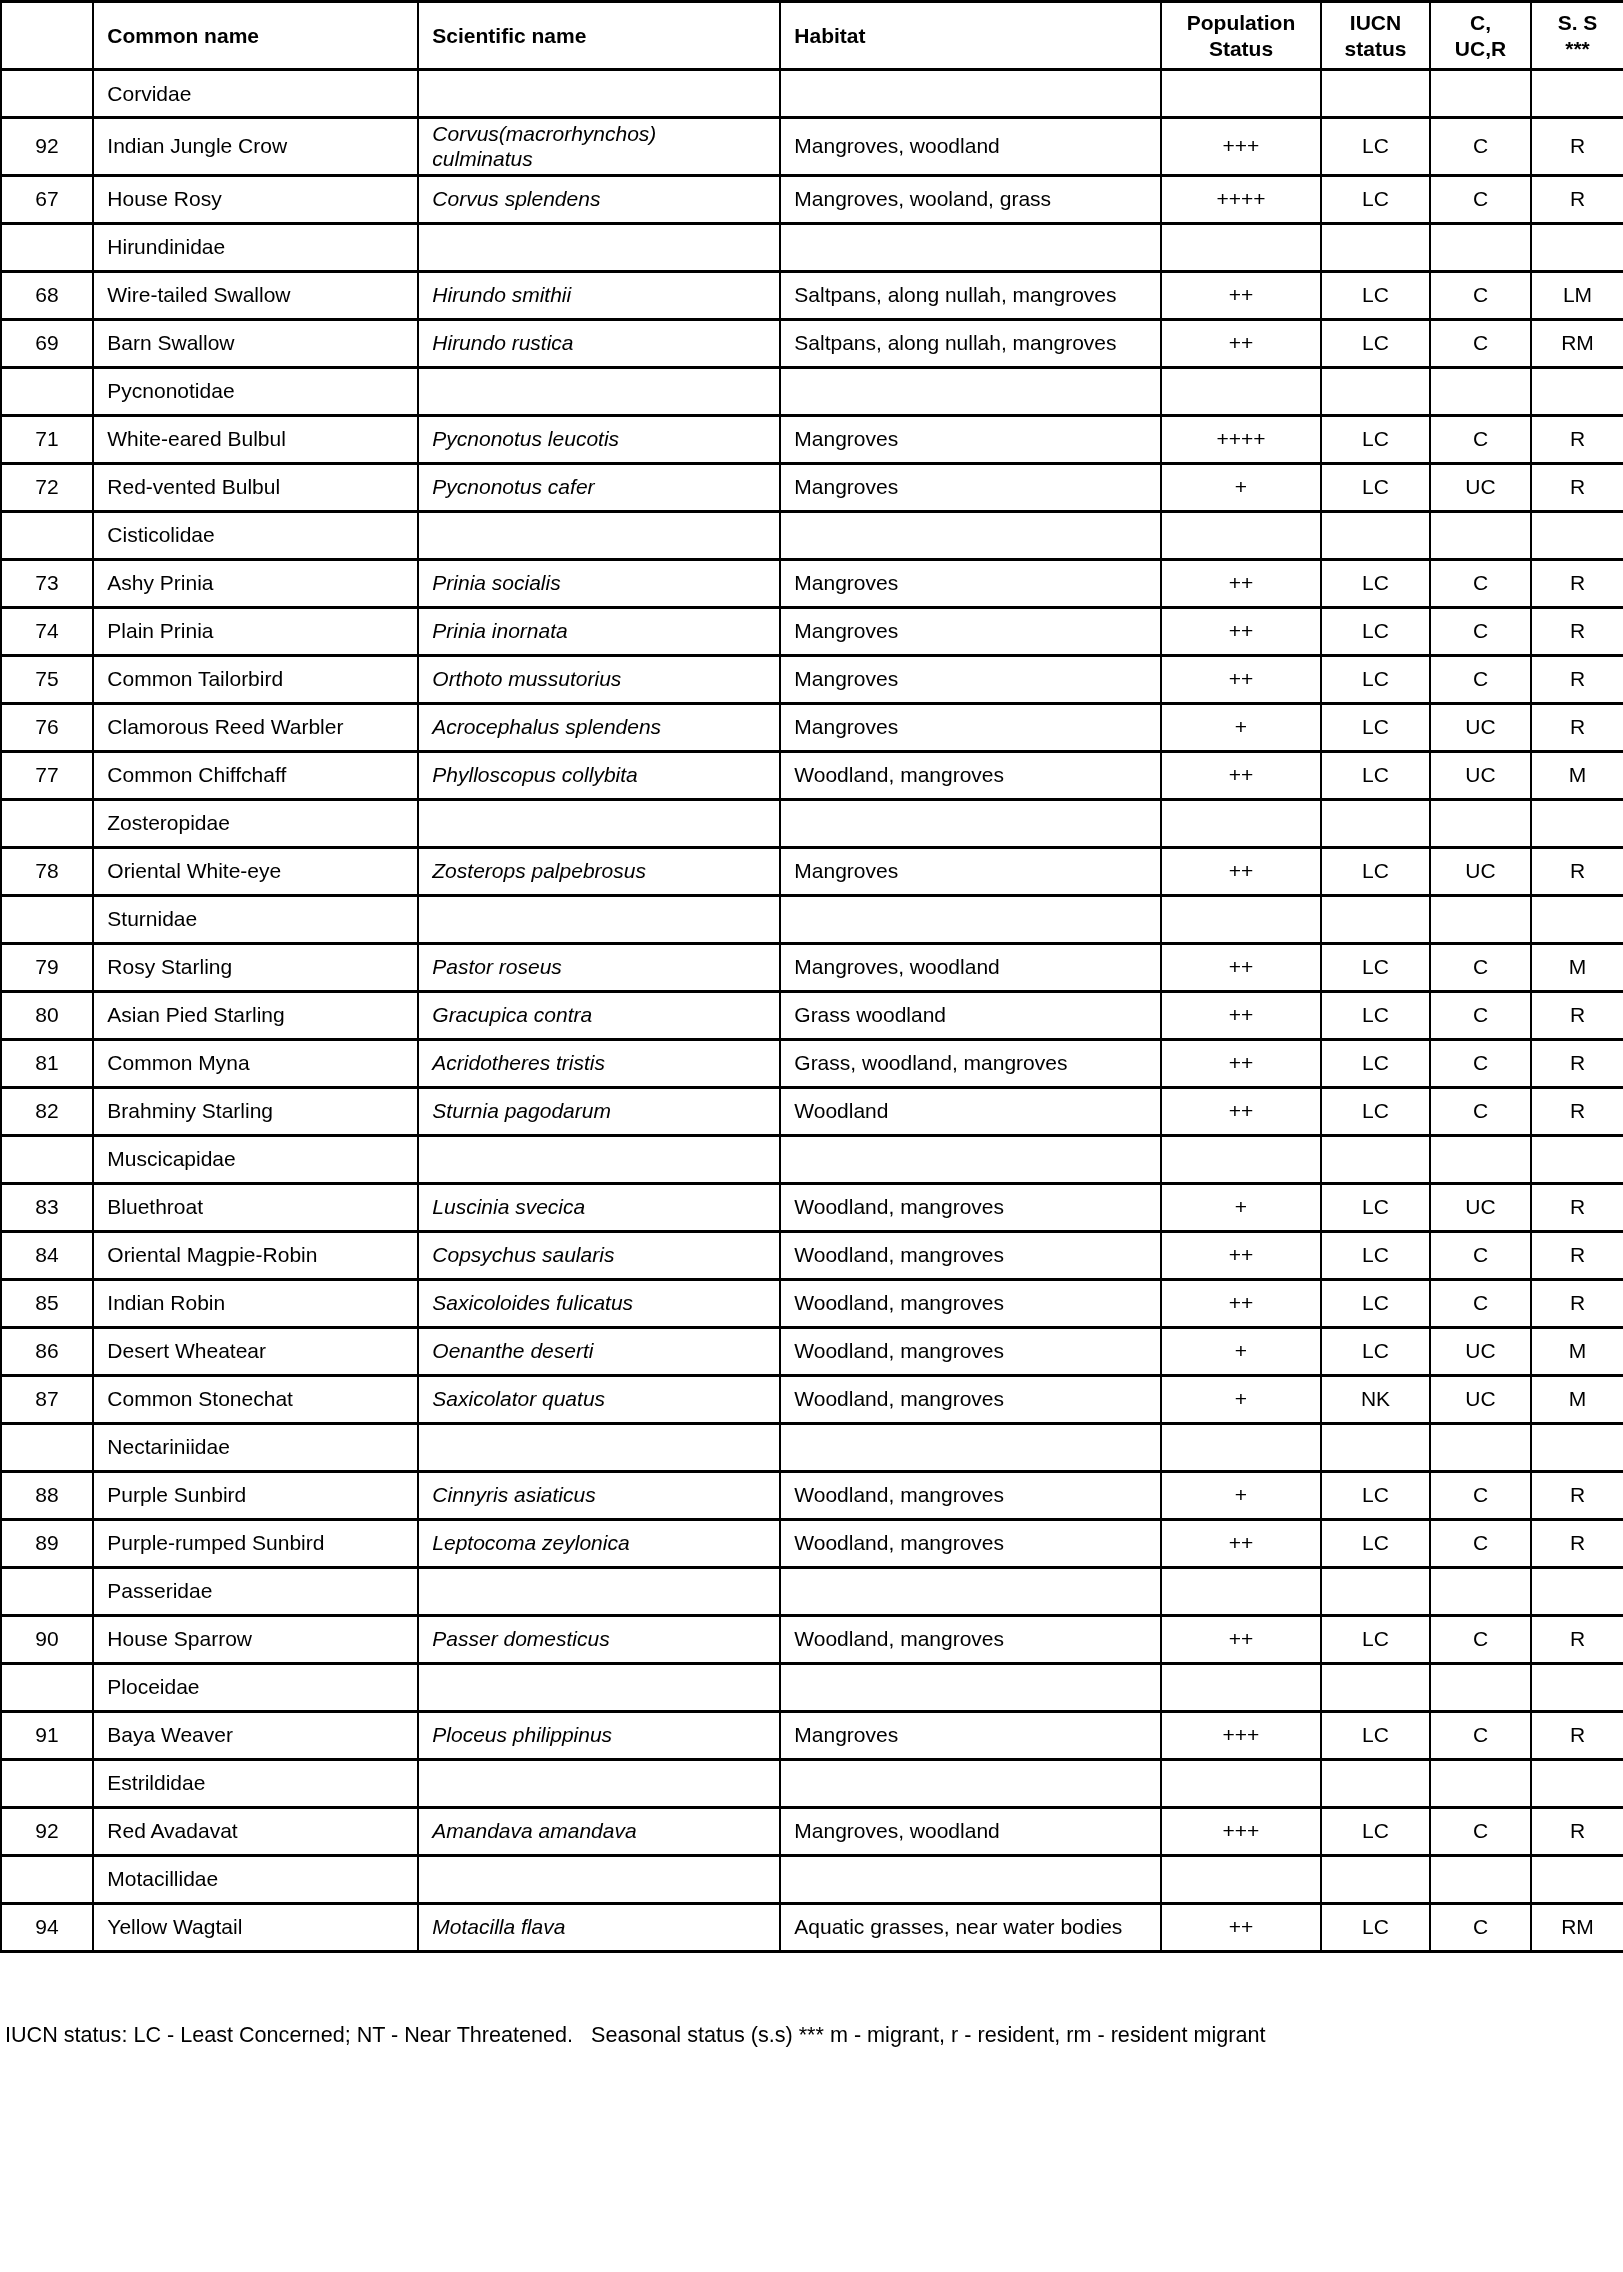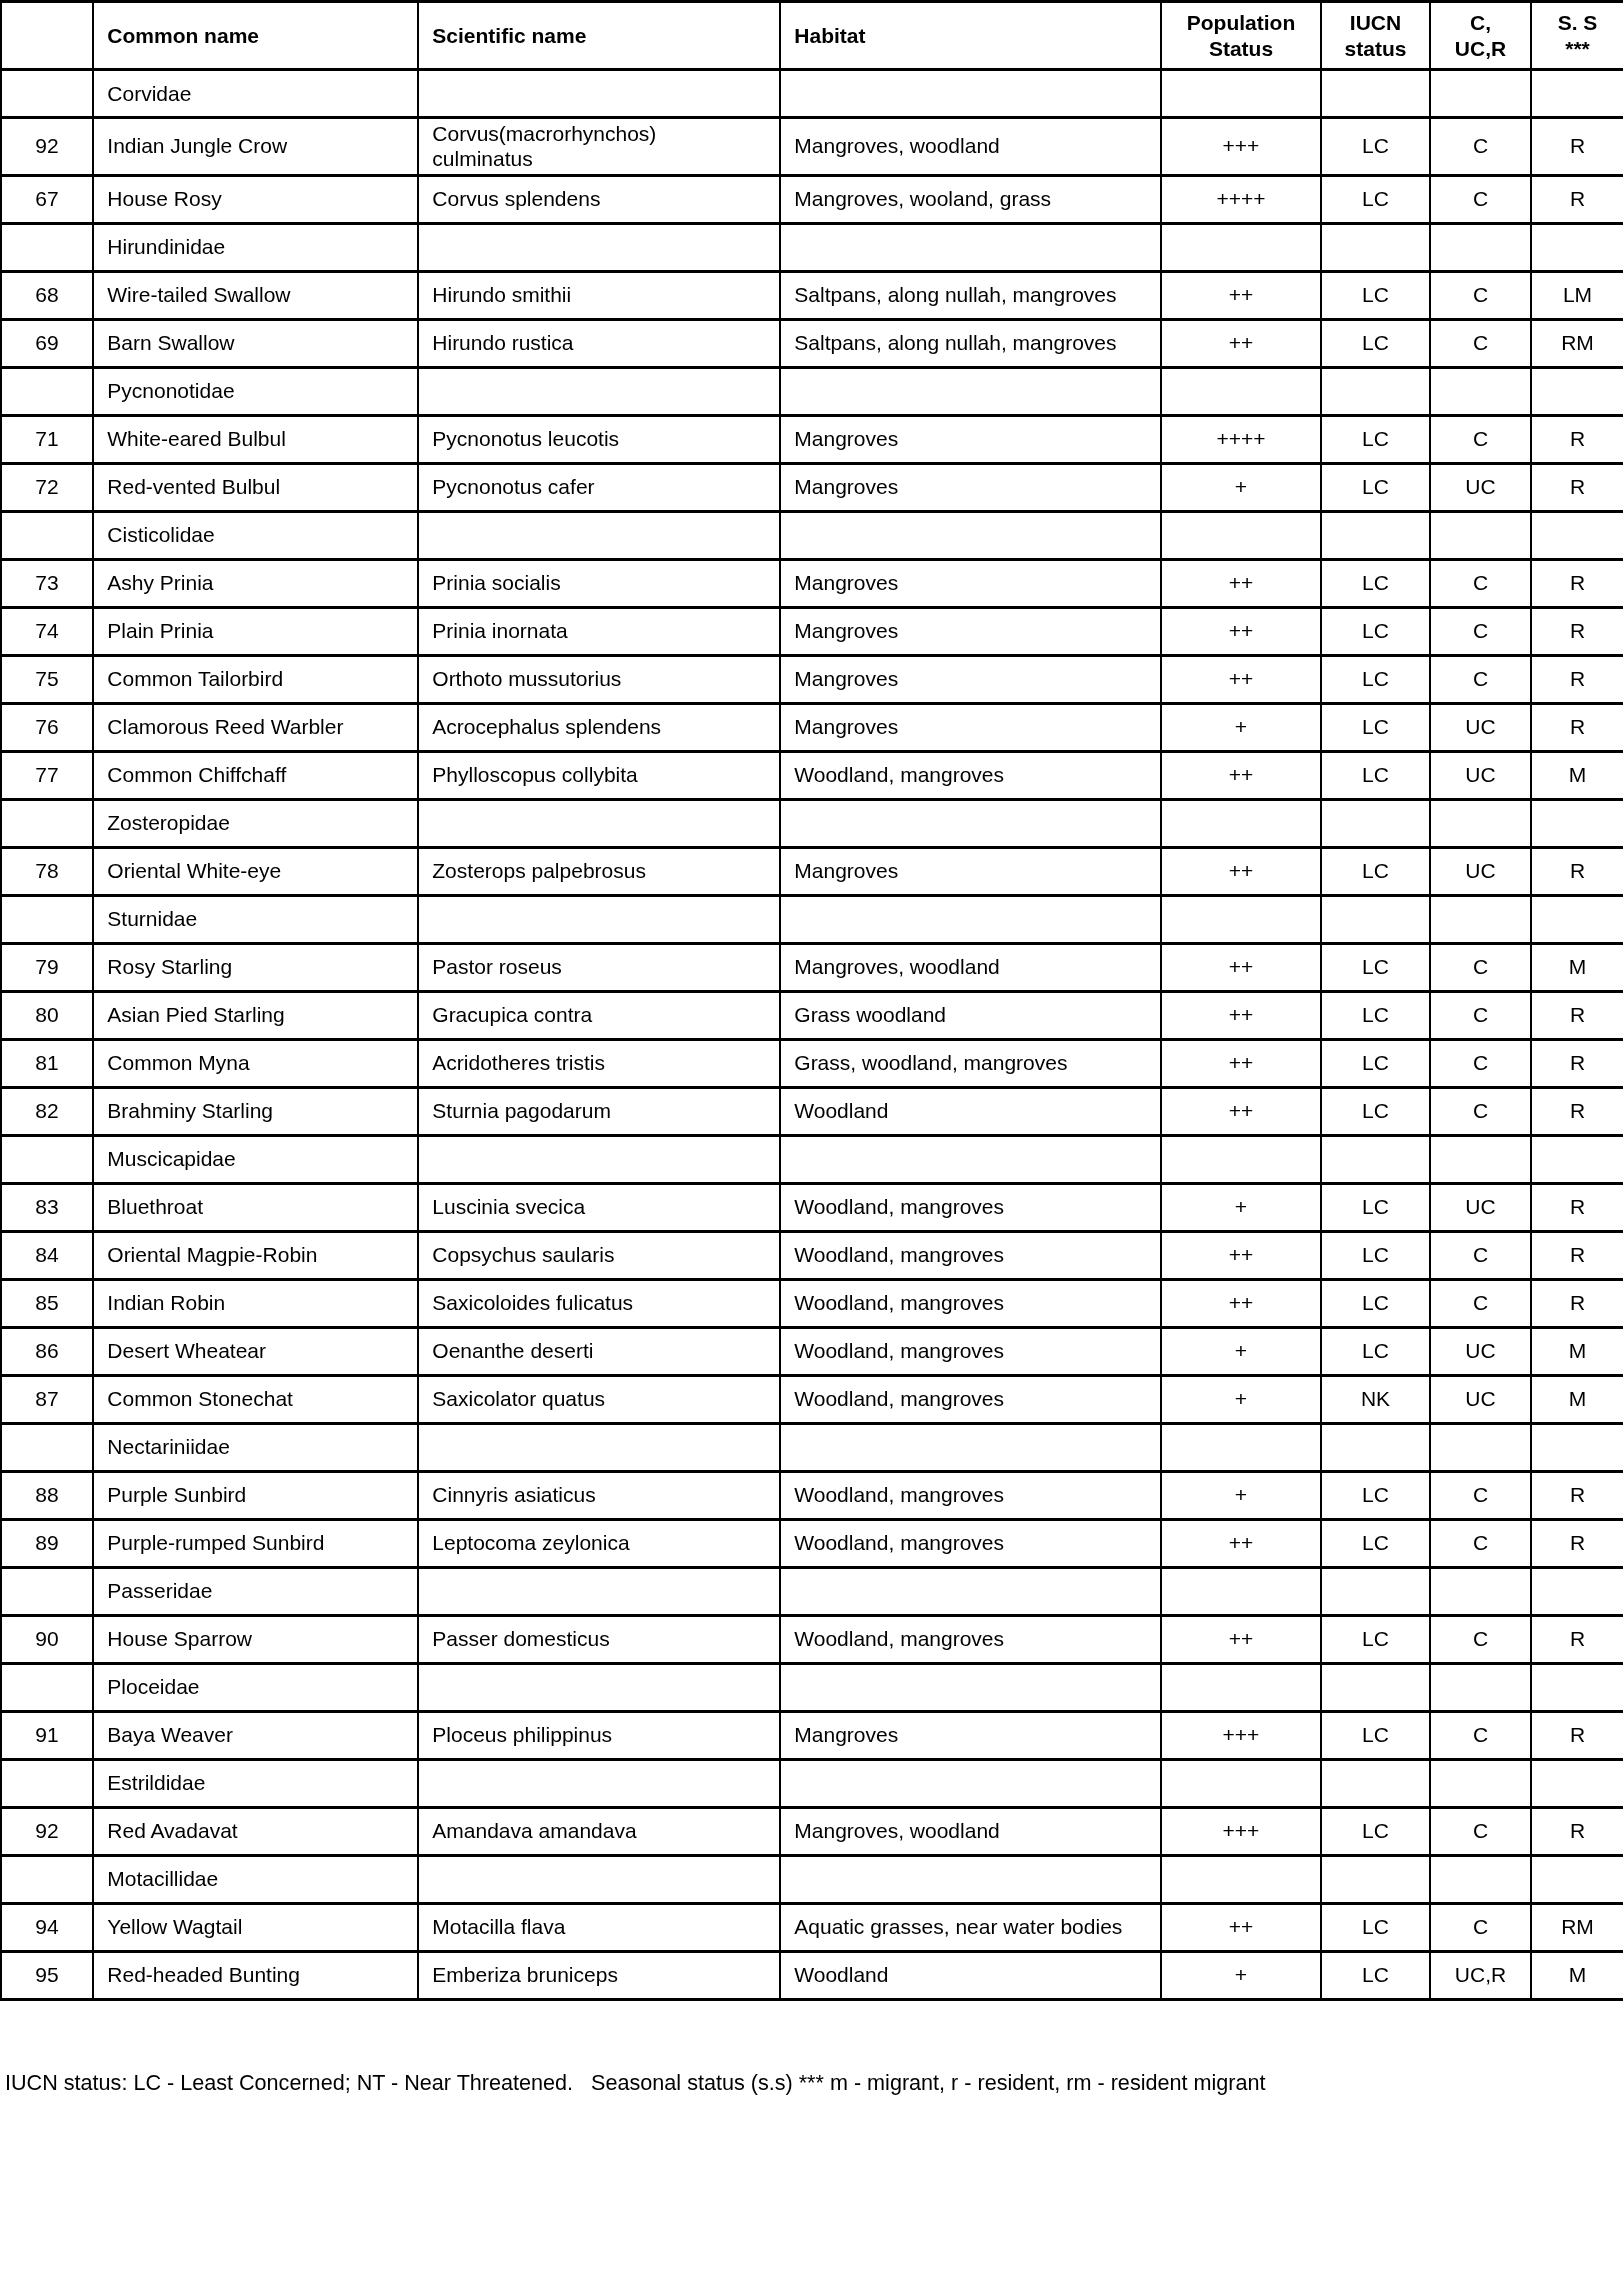--- a/index.html
+++ b/index.html
@@ -27,21 +27,21 @@
     padding: 1.7px 13.3px;
   }
   .species-table th {
     font-weight: bold;
     white-space: pre-line;
   }
   .species-table thead tr { height: 68px; }
   .species-table tbody tr { height: 48px; }
   .c-left  { text-align: left; }
   .c-center{ text-align: center; padding: 1.7px 3.3px; }
-  td.sci { white-space: pre-line; }
+  td.sci { font-style: italic; white-space: pre-line; }
   td.family-name { font-weight: normal; }
   .legend {
     margin-top: 11.6px;
     padding-left: 5px;
     font-size: 21.6px;
     line-height: 1.32;
     white-space: pre-wrap;
   }
 </style>
 </head>
@@ -459,30 +459,20 @@
       <tr>
         <td class="c-center">94</td>
         <td class="c-left">Yellow Wagtail</td>
         <td class="c-left sci">Motacilla flava</td>
         <td class="c-left">Aquatic grasses, near water bodies</td>
         <td class="c-center">++</td>
         <td class="c-center">LC</td>
         <td class="c-center">C</td>
         <td class="c-center">RM</td>
       </tr>
-      <tr>
-        <td class="c-center">95</td>
-        <td class="c-left">Red-headed Bunting</td>
-        <td class="c-left sci">Emberiza bruniceps</td>
-        <td class="c-left">Woodland</td>
-        <td class="c-center">+</td>
-        <td class="c-center">LC</td>
-        <td class="c-center">UC,R</td>
-        <td class="c-center">M</td>
-      </tr>
     </tbody>
 </table>
 
 <div class="legend">
   <div>IUCN status: LC - Least Concerned; NT - Near Threatened.   Seasonal status (s.s) *** m - migrant, r - resident, rm - resident migrant</div>
   
 </div>
 
 
 </body></html>

